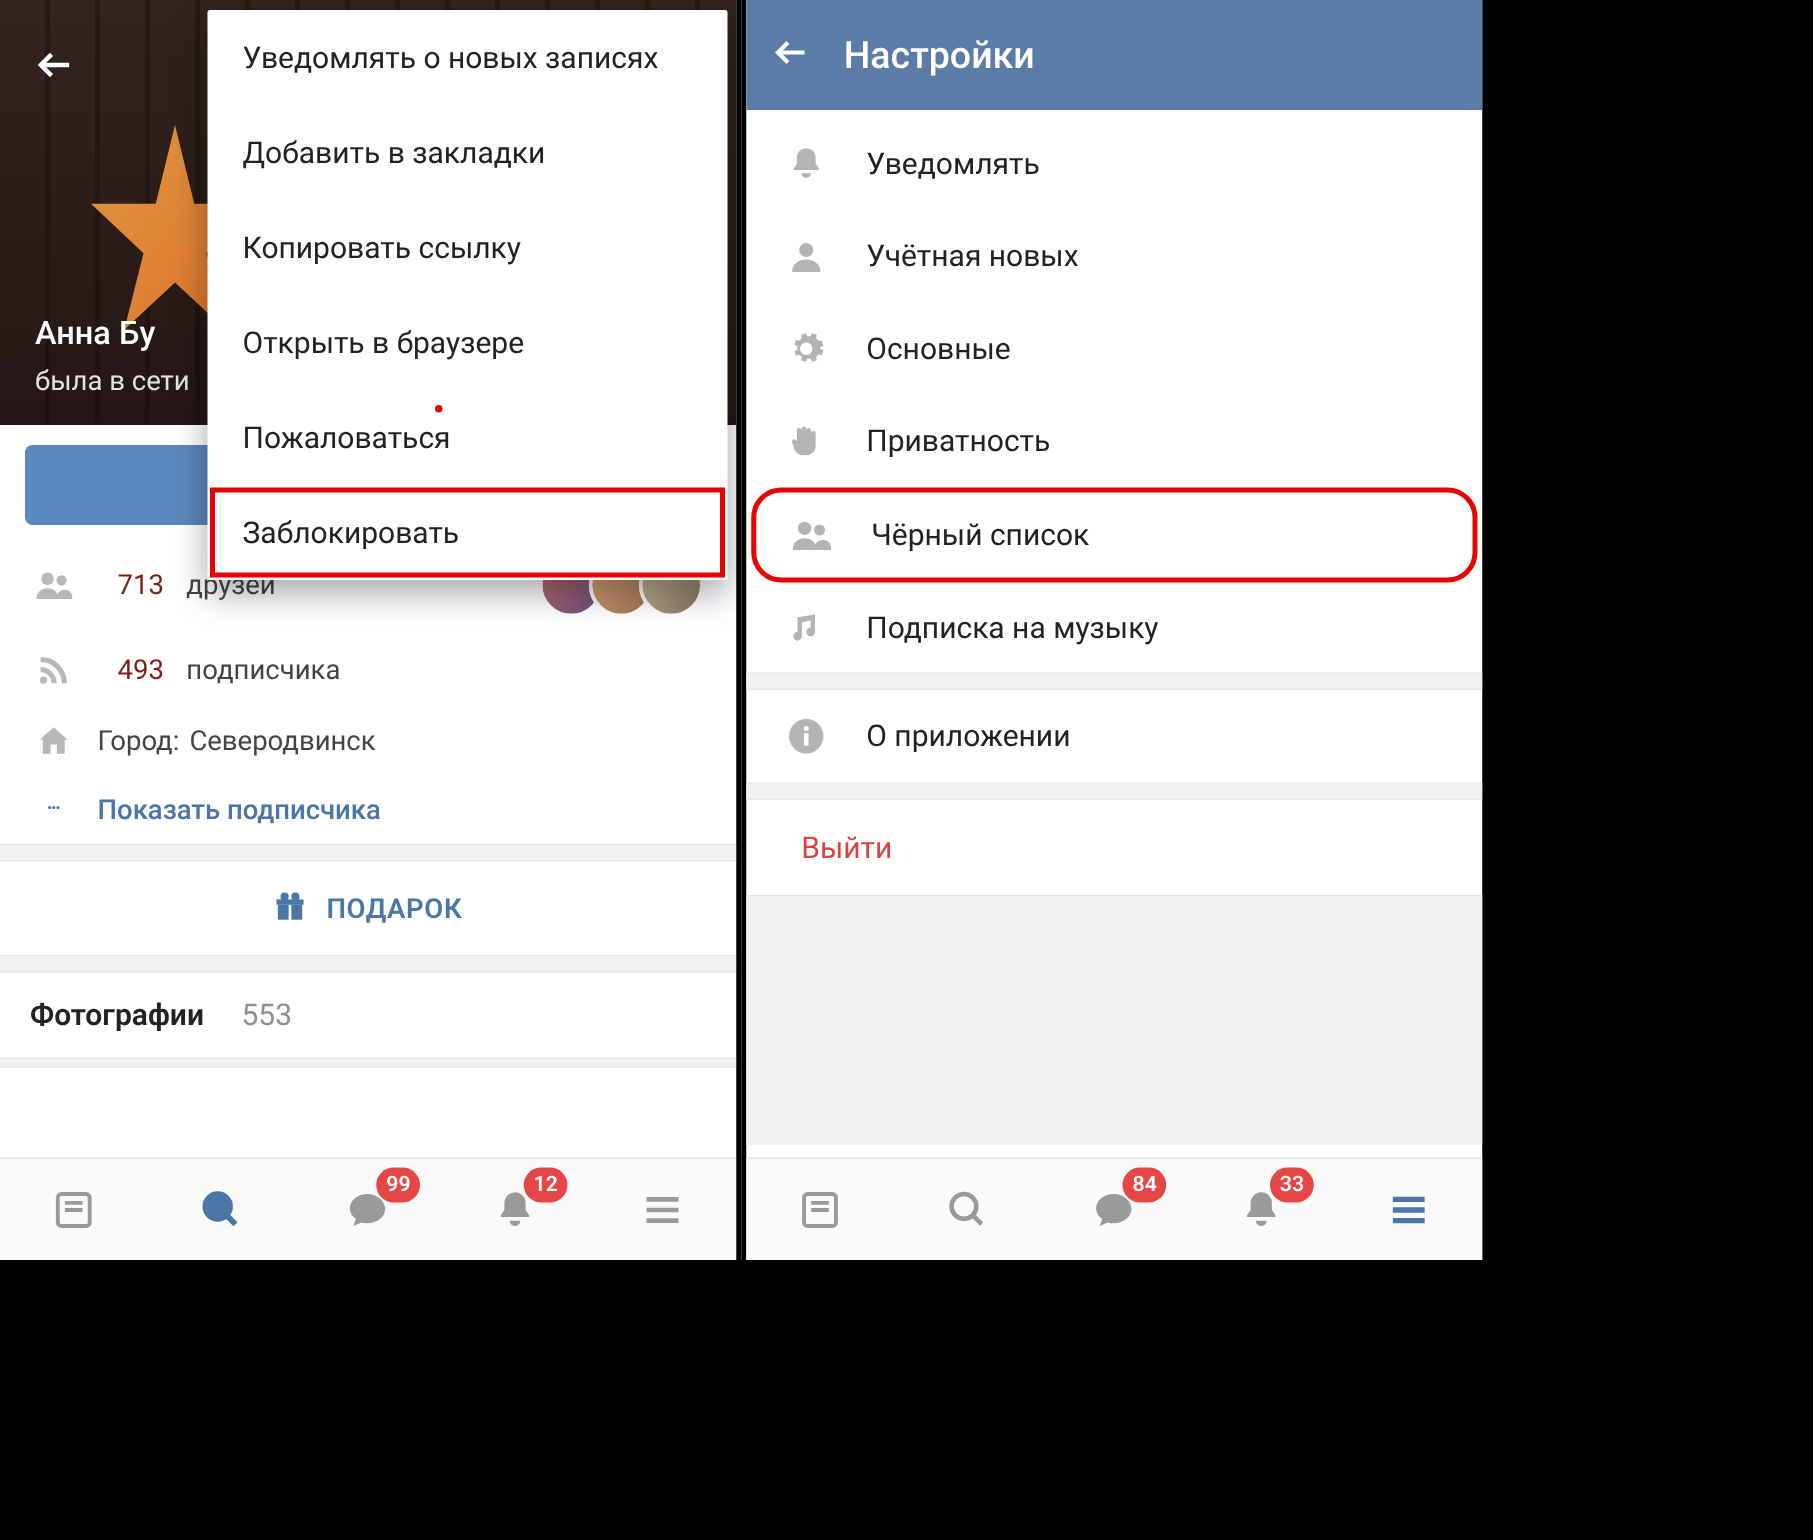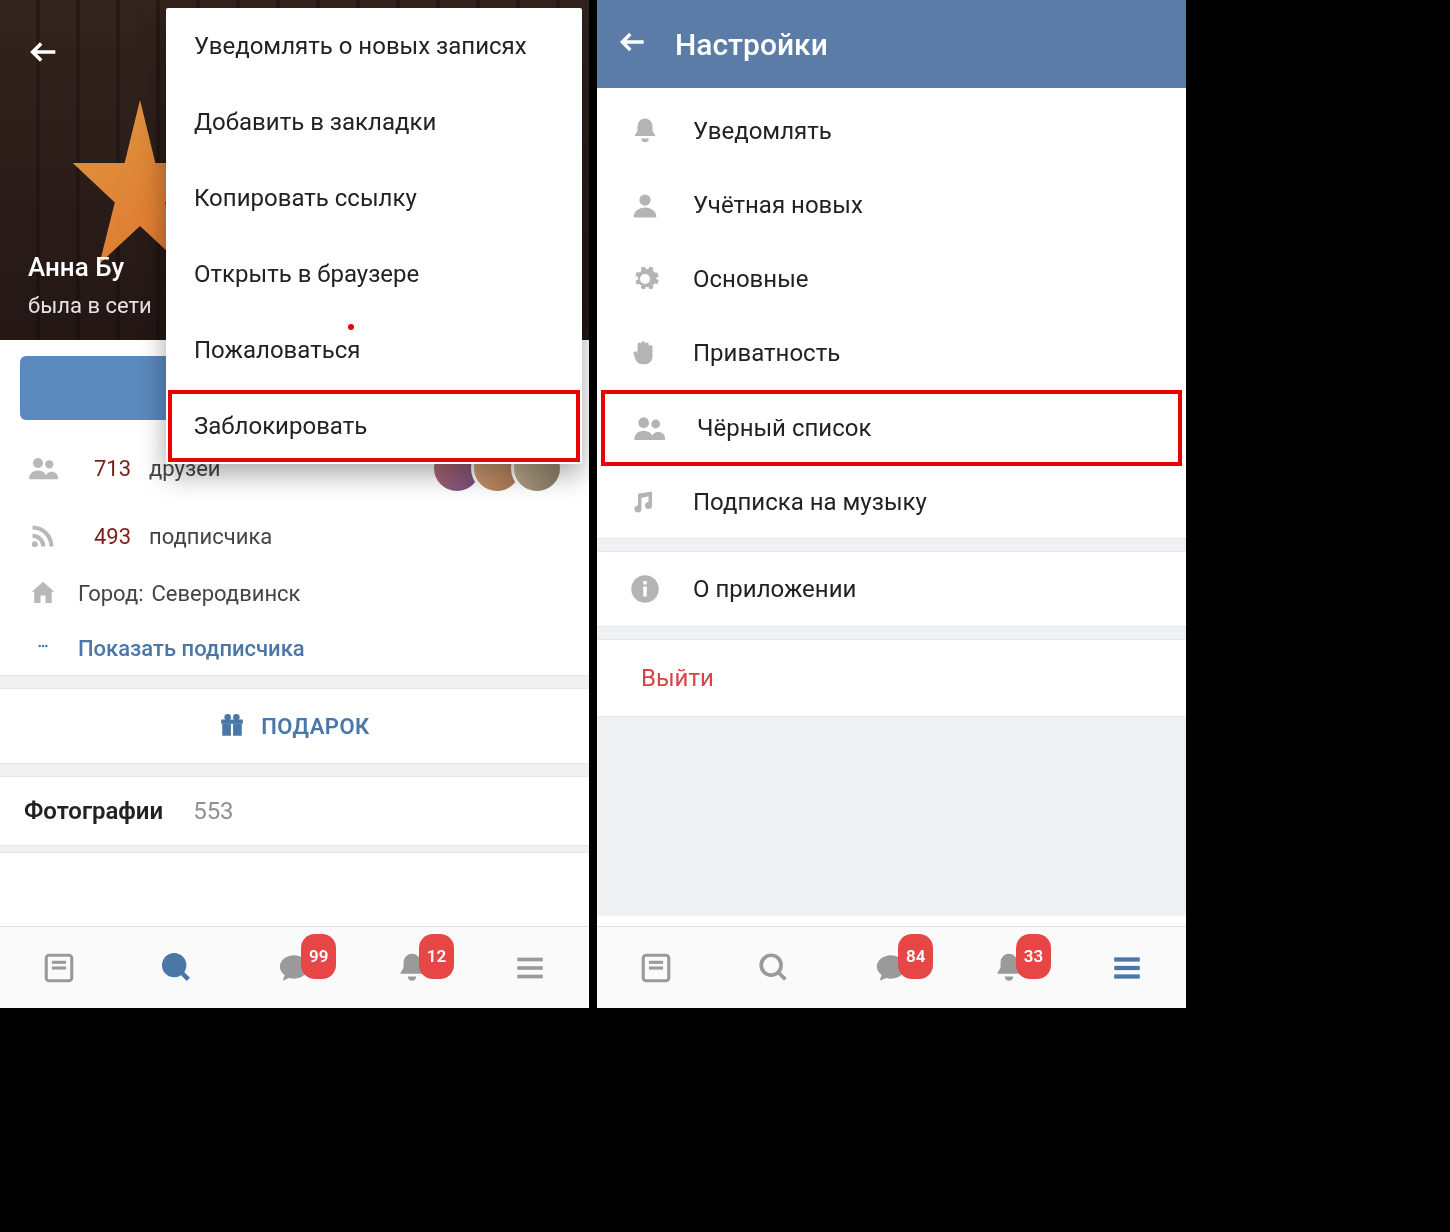--- a/index.html
+++ b/index.html
@@ -98,35 +98,35 @@
     height:88px; background:#5b7ca6; display:flex; align-items:center; padding:0 20px; gap:26px;
   }
   .appbar .title { color:#fff; font-size:30px; font-weight:500;}
 
   .settings-list { padding-top:6px;}
   .settings-item {
     display:flex; align-items:center; gap:28px;
     padding:22px 28px; font-size:24px; color:#222; cursor:pointer;
   }
   .settings-item .icon { width:40px; color:#b4b4b4; display:flex; justify-content:center;}
-  .settings-item.highlight { outline:4px solid #e80202; outline-offset:-4px; margin:0 4px;}
+  .settings-item.highlight { outline:4px solid #e80202; outline-offset:-4px; margin:0 4px;border-radius:24px;}
 
   .logout { color:#d84343; padding:24px 44px; font-size:24px; cursor:pointer;}
 
   
   .bottom-nav {
     position:absolute; bottom:0; left:0; right:0; height:82px;
     background:#fafafa; border-top:1px solid #e2e2e5;
     display:flex; justify-content:space-around; align-items:center;
   }
   .nav-item { position:relative; width:56px; height:56px; display:flex; align-items:center; justify-content:center; cursor:pointer;}
   .nav-item svg { width:34px; height:34px; }
   .nav-item.active svg { stroke:#4a76a8; fill:#4a76a8;}
   .badge {
-    position:absolute; top:-6px; right:-14px; min-width:34px; height:45px; padding:0 8px;
+    position:absolute; top:-6px; right:-14px; min-width:34px; height:28px; padding:0 8px;
     background:#e64646; color:#fff; border-radius:14px; font-size:17px; font-weight:600;
     display:flex; align-items:center; justify-content:center;
   }
   .red-dot{ position:absolute; width:6px; height:6px; background:#e80202; border-radius:50%; left:348px; top:324px; z-index:60;}
 </style>
 </head>
 <body>
 
 <div class="screen left">
 

